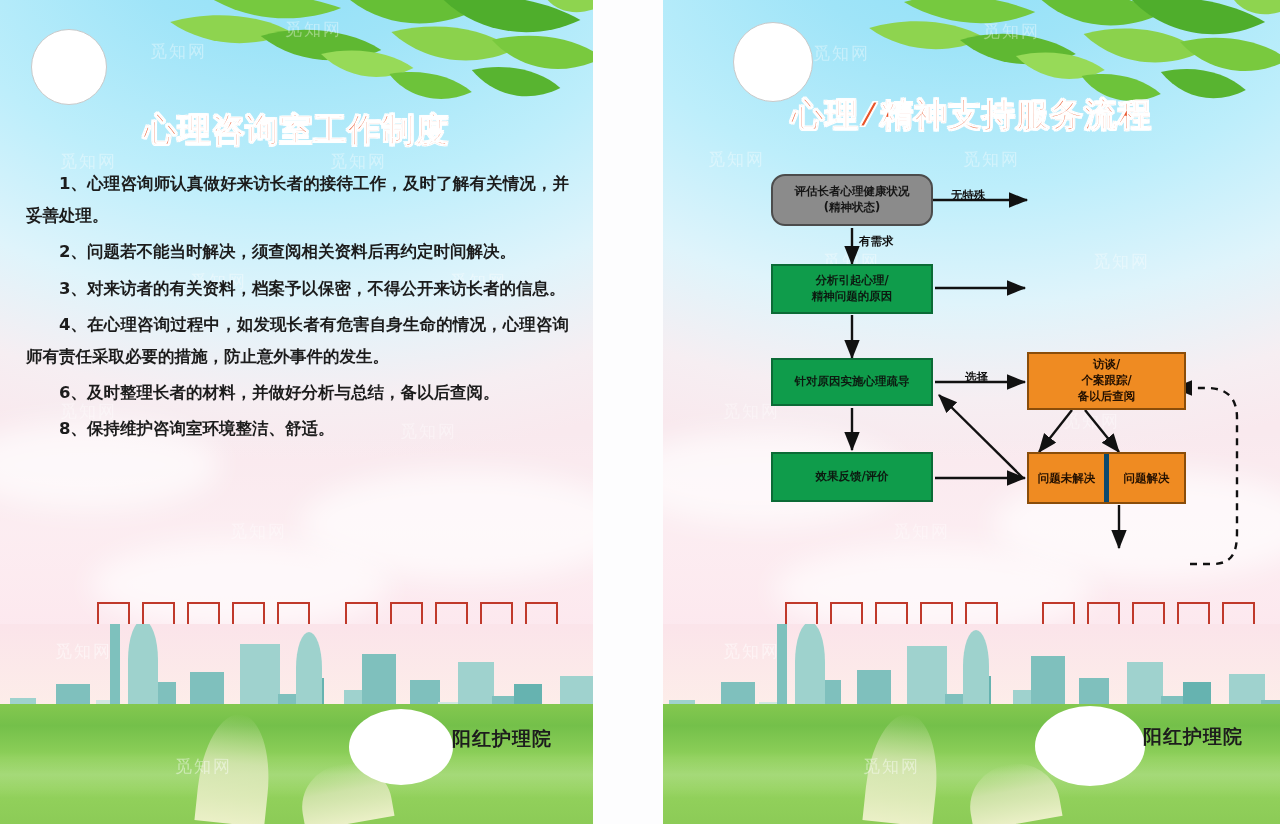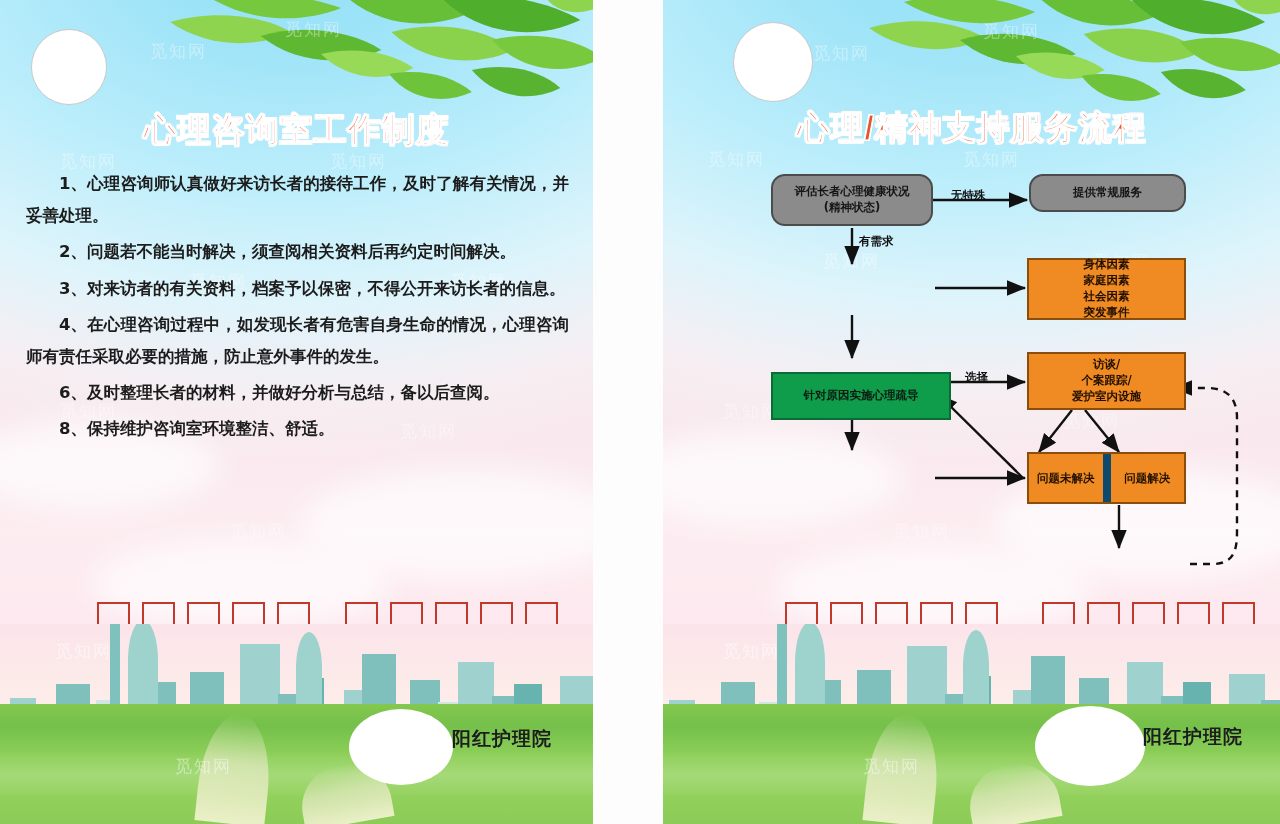--- a/index.html
+++ b/index.html
@@ -75,21 +75,21 @@
         font-family:"DejaVu Sans","Liberation Sans",sans-serif;
         font-size:11.5px;line-height:1.38;color:#111;}
   .node.gray{background:#8b8b8b;border:2px solid #4c4c4c;border-radius:14px;color:#151515;}
   .node.green{background:#0f9c4b;border:2px solid #0b6b36;color:#0c1a10;}
   .node.orange{background:#ef8b22;border:2px solid #8a4d0a;color:#231000;}
   .split{position:absolute;display:flex;box-sizing:border-box;
          background:#ef8b22;border:2px solid #8a4d0a;}
   .split > div{flex:1;display:flex;align-items:center;justify-content:center;
      font-size:11.5px;font-weight:bold;color:#231000;
      font-family:"DejaVu Sans","Liberation Sans",sans-serif;}
-  .split > div + div{border-left:8px solid #0c4a6e;align-items:center;}
+  .split > div + div{border-left:5px solid #0c4a6e;align-items:center;}
   .edge-label{position:absolute;font-size:11.5px;font-weight:bold;color:#111;
      font-family:"DejaVu Sans","Liberation Sans",sans-serif;white-space:nowrap;}
   .flow svg{position:absolute;left:0;top:0;width:617px;height:430px;overflow:visible;}
 
   
   .boxrow{position:absolute;display:flex;gap:12px;}
   .redbox{width:29px;height:29px;border:2px solid #c0392b;background:transparent;}
 </style>
 </head>
 <body>
@@ -244,21 +244,21 @@
     <div class="wm" style="left:45px;top:148px;">觅知网</div>
     <div class="wm" style="left:300px;top:148px;">觅知网</div>
     <div class="wm" style="left:160px;top:250px;">觅知网</div>
     <div class="wm" style="left:430px;top:250px;">觅知网</div>
     <div class="wm" style="left:60px;top:400px;">觅知网</div>
     <div class="wm" style="left:400px;top:410px;">觅知网</div>
     <div class="wm" style="left:230px;top:520px;">觅知网</div>
 
     <div class="logo-circle" style="left:70px;top:22px;width:78px;height:78px;"></div>
 
-    <div class="poster-title" style="top:106px;">心理/精神支持服务流程</div>
+    <div class="poster-title" style="top:93px;font-family:Liberation Mono, monospace;">心理/精神支持服务流程</div>
 
     <div class="flow">
 
       <svg viewBox="0 0 617 430">
         <defs>
           <marker id="ah" markerWidth="9" markerHeight="9" refX="7.5" refY="3.2" orient="auto">
             <path d="M0,0 L8,3.2 L0,6.4 Z" fill="#111"></path>
           </marker>
           <marker id="ah2" markerWidth="9" markerHeight="9" refX="7.5" refY="3.2" orient="auto">
             <path d="M0,0 L8,3.2 L0,6.4 Z" fill="#111"></path>
@@ -288,42 +288,40 @@
         <line x1="452" y1="345" x2="452" y2="388" stroke="#111" stroke-width="2.4" marker-end="url(#ah)"></line>
 
         <path d="M523,404 L545,404 C566,404 570,392 570,372 L570,258 C570,238 560,228 540,228 L507,228" fill="none" stroke="#111" stroke-width="2.4" stroke-dasharray="7 6" marker-end="url(#ah2)"></path>
       </svg>
 
       <div class="node gray" style="left:104px;top:14px;width:162px;height:52px;">
         <span style="white-space:pre-line;">评估长者心理健康状况
 (精神状态)</span>
       </div>
 
-      <div class="node gray" style="left:362px;top:14px;width:157px;height:38px;">
-        <span style="white-space:pre-line;">提供常规服务</span>
-      </div>
-
-
-      <div class="node orange" style="left:360px;top:98px;width:159px;height:62px;">
-        <span style="white-space:pre-line;">身体因素
-家庭因素
-社会因素
-突发事件</span>
-      </div>
-
-      <div class="node green" style="left:104px;top:198px;width:180px;height:48px;margin-top:14px;">
+
+      <div class="node green" style="left:104px;top:104px;width:162px;height:50px;">
+        <span style="white-space:pre-line;">分析引起心理/
+精神问题的原因</span>
+      </div>
+
+
+      <div class="node green" style="left:104px;top:198px;width:162px;height:48px;">
         <span style="white-space:pre-line;">针对原因实施心理疏导</span>
       </div>
 
       <div class="node orange" style="left:360px;top:192px;width:159px;height:58px;">
         <span style="white-space:pre-line;">访谈/
 个案跟踪/
-爱护室内设施</span>
-      </div>
-
+备以后查阅</span>
+      </div>
+
+      <div class="node green" style="left:104px;top:292px;width:162px;height:50px;">
+        <span style="white-space:pre-line;">效果反馈/评价</span>
+      </div>
 
       <div class="split" style="left:360px;top:292px;width:159px;height:52px;">
         <div>
           <span>问题未解决</span>
         </div>
         <div>
           <span>问题解决</span>
         </div>
       </div>
 

